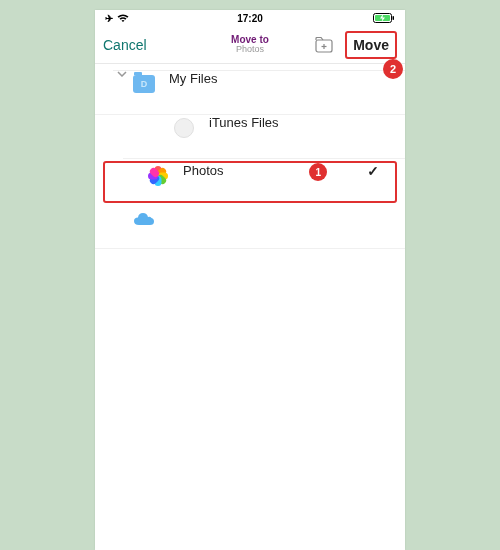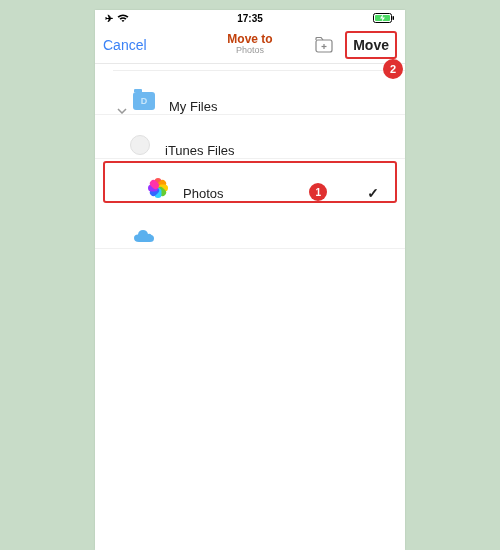--- a/index.html
+++ b/index.html
@@ -37,29 +37,29 @@
 .wifi svg, .battery svg { display: block; }
 
 .navbar {
   height: 38px;
   display: flex;
   align-items: center;
   padding: 0 8px;
   border-bottom: 1px solid #e8e8e8;
   position: relative;
 }
-.nav-cancel { font-size: 14px; color: #3b82f6; }
+.nav-cancel { font-size: 14px; color: #0f766e; }
 .nav-title-wrap {
   position: absolute;
   left: 50%;
   transform: translateX(-50%);
   text-align: center;
   line-height: 1.1;
 }
-.nav-title { font-size: 12px; font-weight: 600; color: #c2410c; }
+.nav-title { font-size: 10px; font-weight: 600; color: #701a75; }
 .nav-sub { font-size: 9px; color: #999; }
 .nav-right { margin-left: auto; display: flex; align-items: center; gap: 10px; }
 .newfolder svg { display: block; }
 .move-btn {
   font-size: 14px;
   font-weight: 600;
   color: #222;
   padding: 4px 6px;
   border: 2px solid #e03030;
   border-radius: 3px;
@@ -77,21 +77,21 @@
   font-size: 11px;
   font-weight: 600;
   display: flex;
   align-items: center;
   justify-content: center;
 }
 
 .list { padding-top: 6px; }
 .row {
   display: flex;
-  align-items: flex-end;
+  align-items: flex-start;
   height: 44px;
   padding-left: 18px;
   border-bottom: 1px solid #f0f0f0;
   font-size: 13px;
   color: #222;
   position: relative;
 }
 .row .chev {
   width: 18px;
   color: #999;
@@ -100,21 +100,21 @@
   justify-content: center;
 }
 .row .icon {
   width: 26px;
   height: 26px;
   margin-right: 12px;
   display: flex;
   align-items: center;
   justify-content: center;
 }
-.row.indent1 { padding-left: 32px; }
+.row.indent1 { padding-left: 48px; margin-left: 28px; }
 .row .label { flex: 1; }
 .row .check { margin-right: 16px; font-size: 14px; font-weight: 700; }
 .row.selected {
   border: 2px solid #e03030;
   border-radius: 3px;
   margin: 2px 8px;
   padding-left: 40px;
   height: 42px;
 }
 .row.selected .badge-inline {
@@ -182,21 +182,21 @@
 
   <div class="statusbar">
     <div class="left">
       <span class="plane">✈</span>
       <span class="wifi">
         <svg width="12" height="9" viewBox="0 0 12 9">
             <path d="M6 8 L4.5 6.5 Q6 5.5 7.5 6.5 Z M2.5 4.5 Q6 2 9.5 4.5 L8.3 5.7 Q6 3.8 3.7 5.7 Z M0.5 2.5 Q6 -1.5 11.5 2.5 L10.3 3.7 Q6 0.3 1.7 3.7 Z" fill="#000"></path>
           </svg>
       </span>
     </div>
-    <div class="center">17:35</div>
+    <div class="center">17:20</div>
     <div class="right">
       <span class="battery">
         <svg width="22" height="10" viewBox="0 0 22 10">
             <rect x="0.5" y="0.5" width="18" height="9" rx="2" fill="none" stroke="#000"></rect>
             <rect x="19.5" y="3" width="1.5" height="4" rx="0.7" fill="#000"></rect>
             <rect x="2" y="2" width="15" height="6" rx="1" fill="#4cd964"></rect>
             <path d="M10 1 L7 5.5 L9.5 5.5 L8.5 9 L12 4.5 L9.5 4.5 Z" fill="#fff"></path>
           </svg>
       </span>
     </div>

